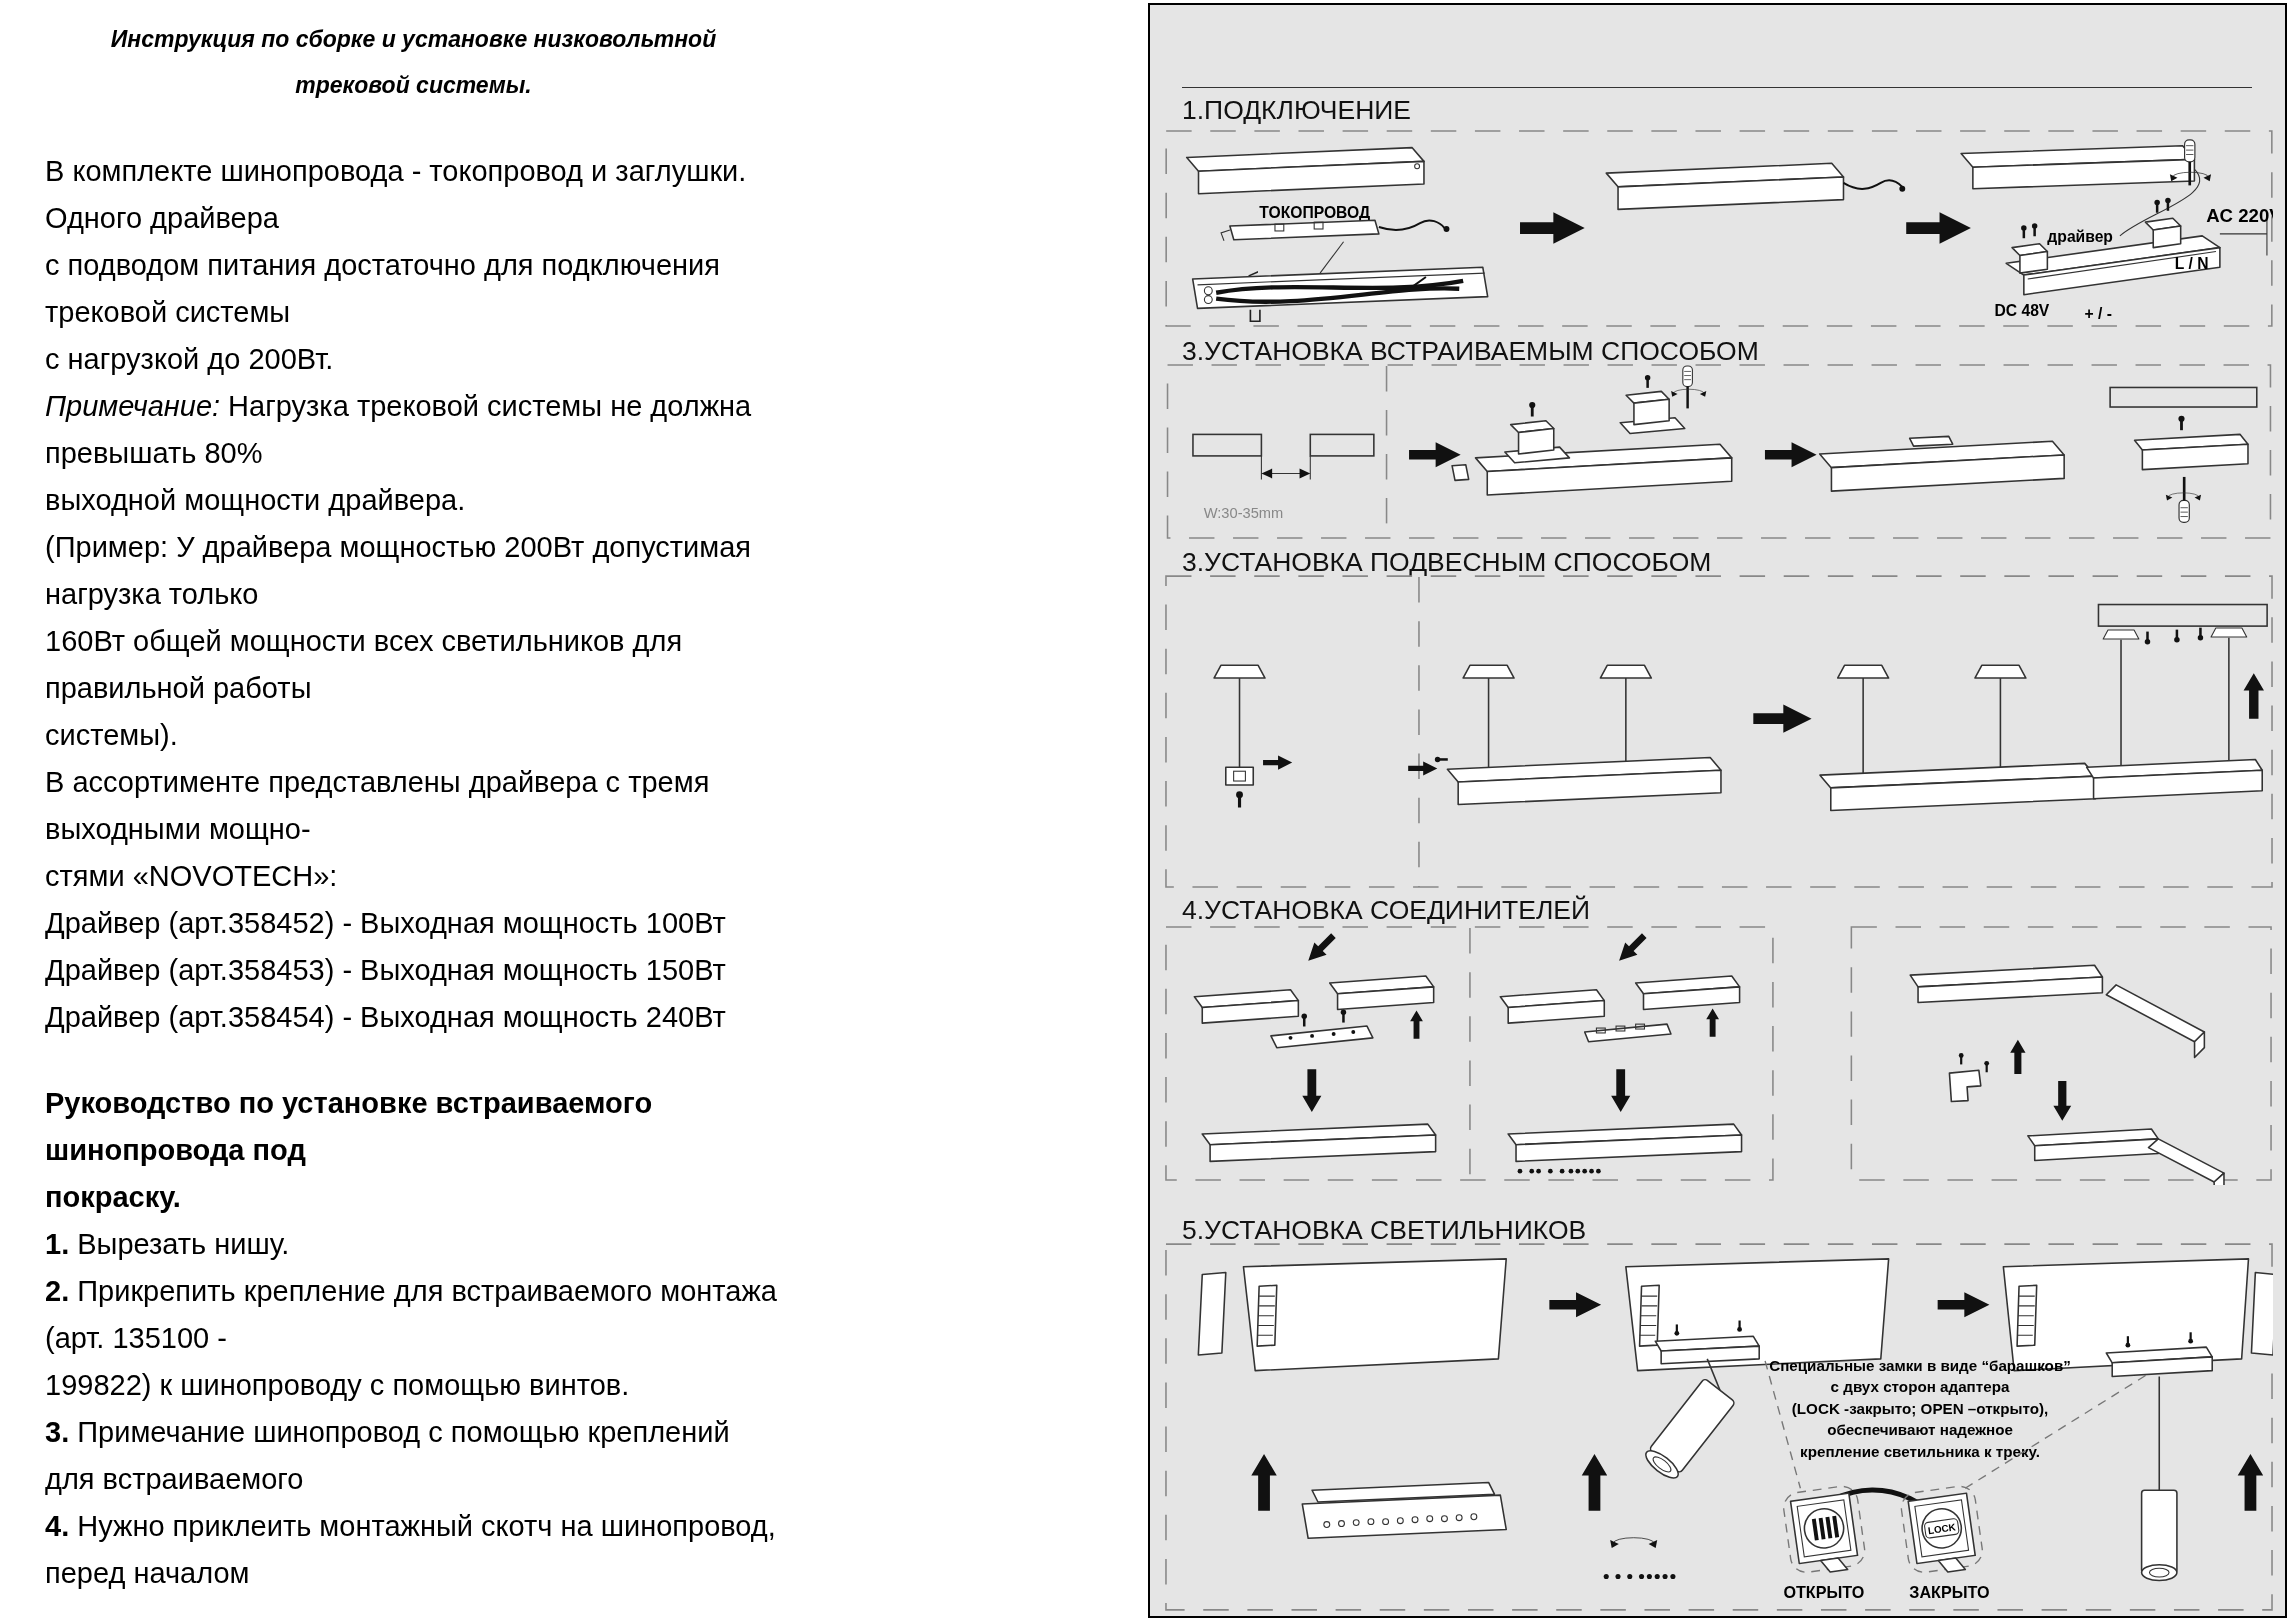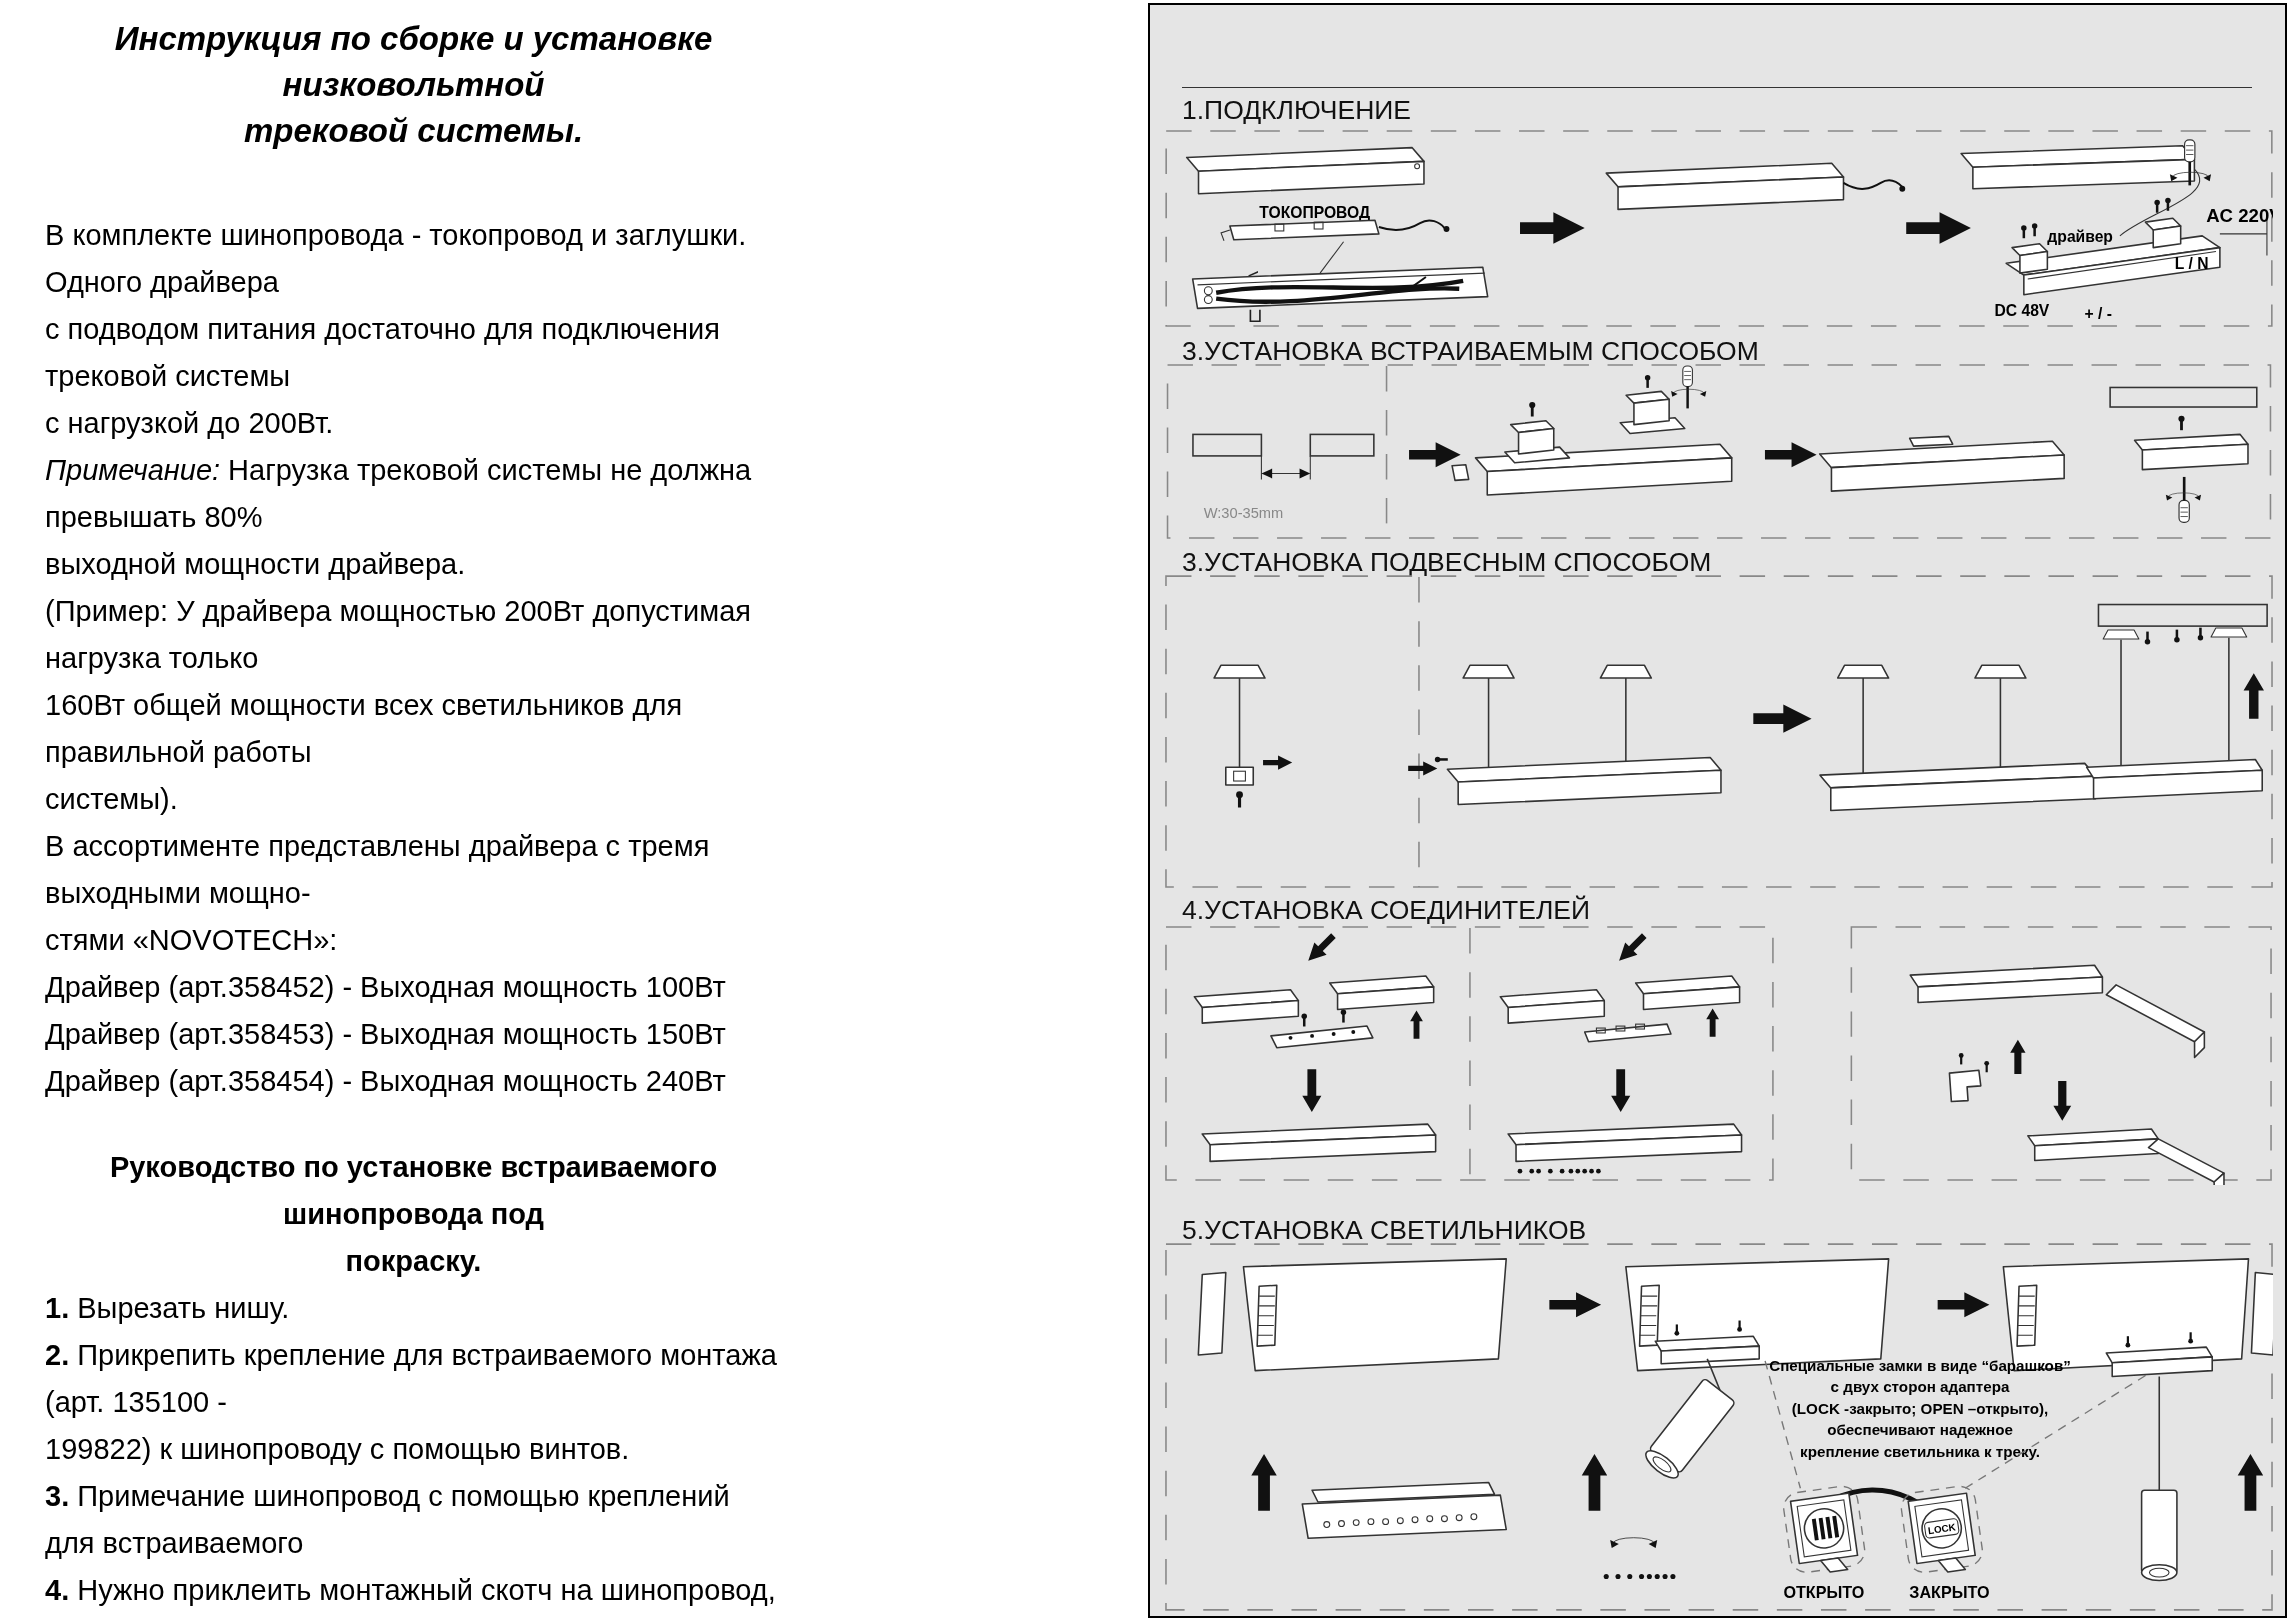--- a/index.html
+++ b/index.html
@@ -1,22 +1,22 @@
 <!DOCTYPE html>
 <html><head>
 <meta charset="utf-8">
 <style>
   html,body{margin:0;padding:0;background:#fff;}
   body{width:2293px;height:1621px;position:relative;font-family:"Liberation Sans",sans-serif;color:#000;overflow:hidden;}
 
   
   .leftcol{position:absolute;left:45px;top:15.7px;width:737px;font-size:29px;line-height:47px;}
-  .doc-title{font-size:33px;font-weight:bold;font-style:italic;text-align:center;line-height:46px;margin-bottom:58px;white-space:pre-line;}
+  .doc-title{font-size:23px;font-weight:bold;font-style:italic;text-align:center;line-height:46px;margin-bottom:40px;white-space:pre-line;}
   .ml{white-space:pre-line;}
-  .center-b{font-weight:bold;text-align:center;white-space:pre-line;}
+  .center-b{font-weight:bold;text-align:left;white-space:pre-line;}
   .gap{height:39px;}
   .bi{font-weight:normal;font-style:italic;}
   .bnum{font-weight:bold;}
   .cont:empty{display:none;}
 
   
   .panel{position:absolute;left:1148px;top:2.9px;width:1139px;height:1615px;border:2.9px solid #000;box-sizing:border-box;background:#e5e5e5;}
   .panel-rule{position:absolute;left:32px;top:82px;width:1070px;border-top:1.5px solid #333;}
   .sec-title{position:absolute;left:32px;font-size:26.5px;color:#111;letter-spacing:0;}
   .dsvg{position:absolute;left:14.7px;}

